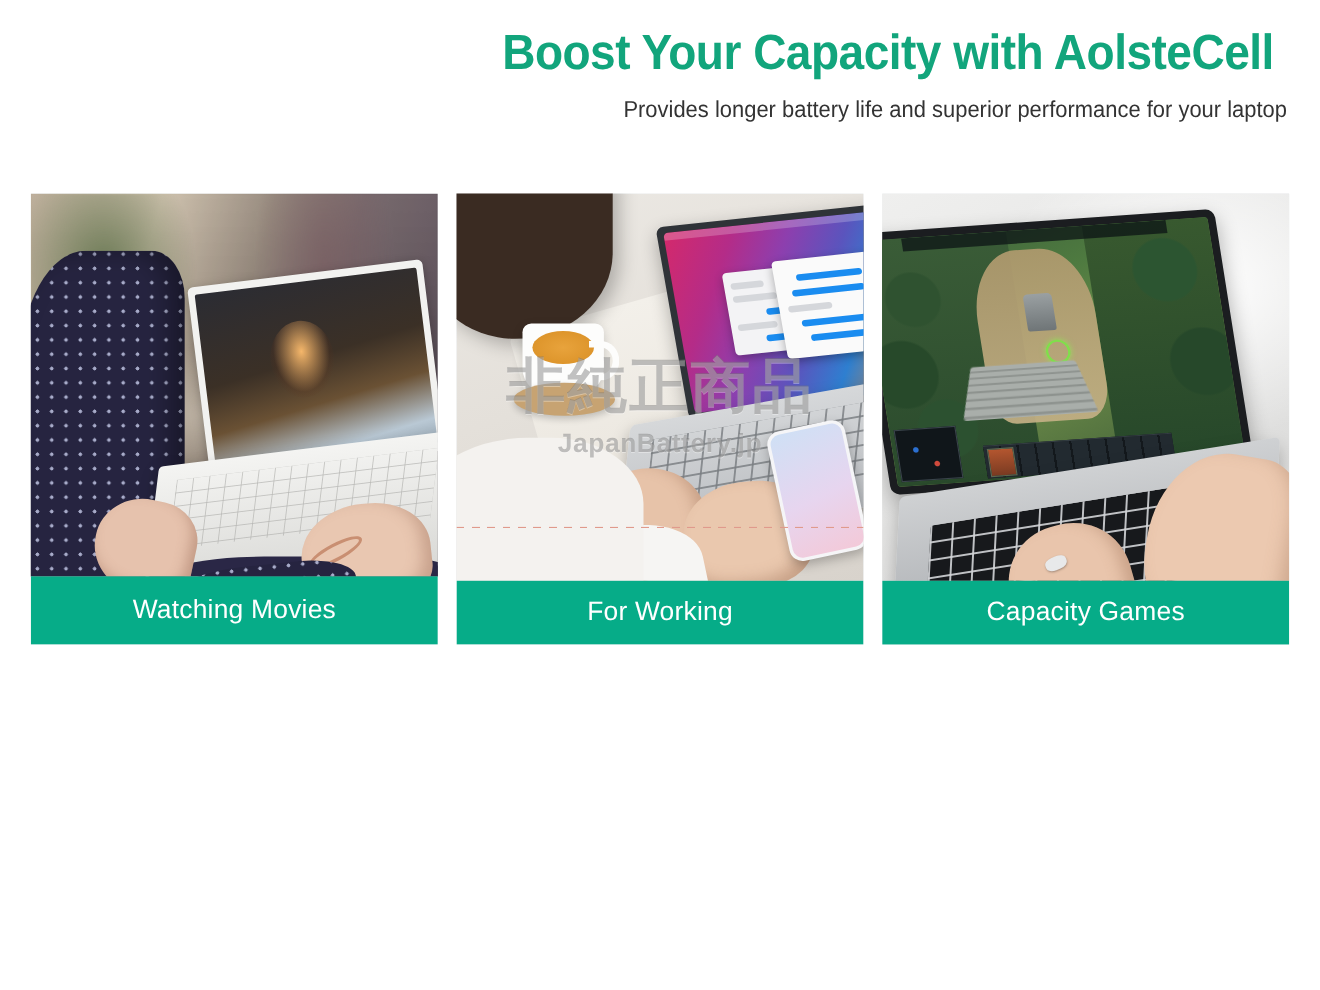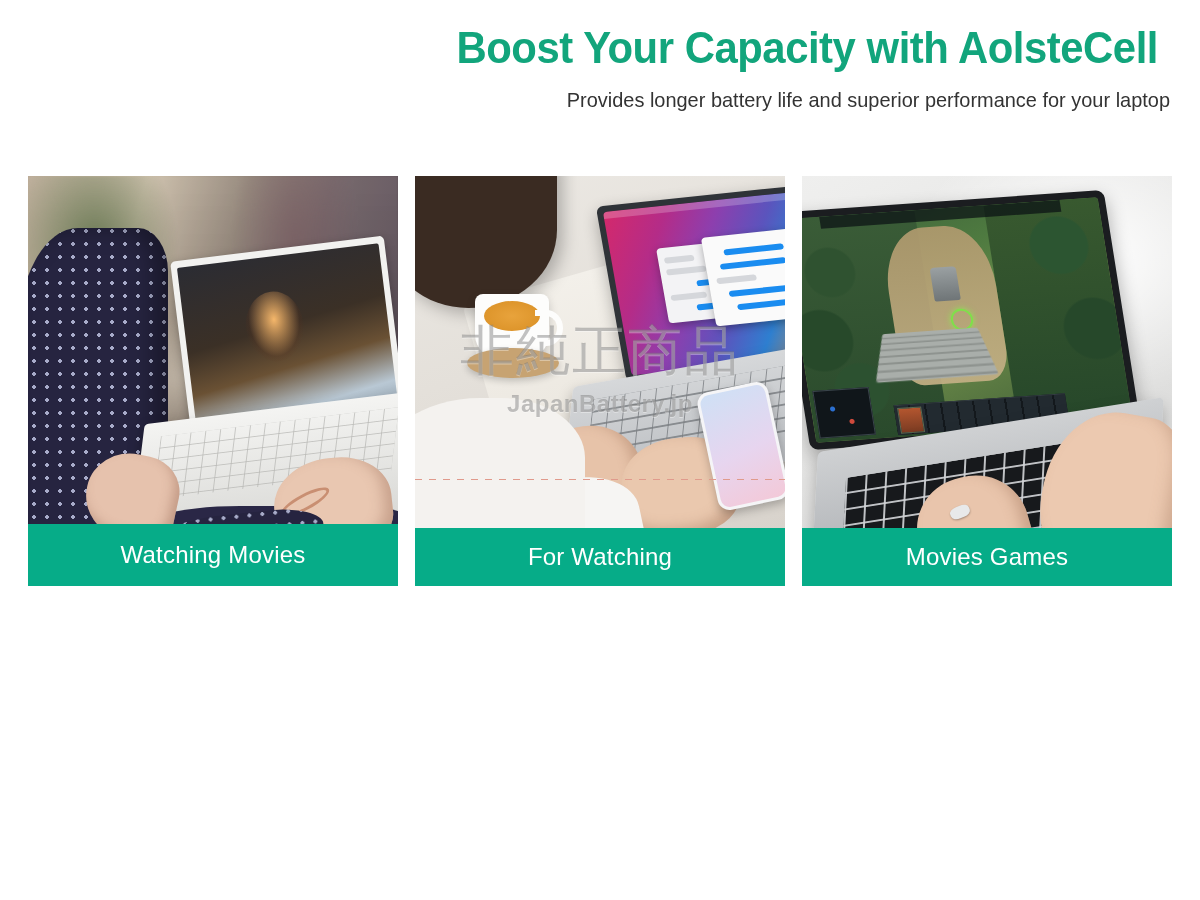--- a/index.html
+++ b/index.html
@@ -139,21 +139,21 @@
     background:#f5f5f7; border-radius:12px; transform:rotate(-12deg); box-shadow:0 4px 10px rgba(0,0,0,.25);
     overflow:hidden; }
   .ph2 .phone:after { content:""; position:absolute; inset:3px; border-radius:9px;
     background:linear-gradient(165deg,#cfe0f5,#e7d5ef 55%,#f3c9d8); }
   .ph2 .dashed { position:absolute; left:0; right:0; bottom:48px; height:1px;
     background-image:repeating-linear-gradient(90deg,#e09a8c 0 7px,transparent 7px 14px); }
 
   
   .watermark { position:absolute; inset:0; display:flex; flex-direction:column;
     align-items:center; justify-content:center; pointer-events:none; }
-  .wm-jp { font-size:54px; font-weight:normal; letter-spacing:2px;
+  .wm-jp { font-size:54px; font-weight:bold; letter-spacing:2px;
     color:rgba(120,120,120,.45); text-shadow:0 1px 0 rgba(255,255,255,.35);margin-top:28px; }
   .wm-en { margin-top:2px; font-size:24px; font-weight:bold; letter-spacing:0.5px;
     color:rgba(120,120,120,.45); text-shadow:0 1px 0 rgba(255,255,255,.35); }
 
   
   .ph3 { width:100%; height:100%; position:relative;
     background:linear-gradient(140deg,#f2f2f0 0%,#e6e6e4 40%,#dedede 100%); }
   .ph3 .desk { position:absolute; inset:0;
     background:radial-gradient(ellipse 260px 200px at 78% 24%, #ffffff, transparent 70%),
                linear-gradient(150deg,#efefee,#d9d9d8); }
@@ -278,21 +278,21 @@
         <div class="cuff"></div>
         <div class="shoulder"></div>
         <div class="phone"></div>
         <div class="dashed"></div>
       </div>
       <div class="watermark">
         <div class="wm-jp">非純正商品</div>
         <div class="wm-en">JapanBattery.jp</div>
       </div>
     </div>
-    <div class="card-caption">For Watching</div>
+    <div class="card-caption">For Working</div>
   </div>
 
   <div class="card right">
     <div class="card-photo">
       <div class="ph3">
         <div class="desk"></div>
         <div class="glid">
           <div class="gscr">
             <div class="trees-l"></div>
             <div class="trees-r"></div>
@@ -307,21 +307,21 @@
           </div>
         </div>
         <div class="gbase">
             <div class="gkeys"></div>
           </div>
         <div class="hand3r"></div>
         <div class="hand3l"></div>
         <div class="ring"></div>
       </div>
     </div>
-    <div class="card-caption">Movies Games</div>
+    <div class="card-caption">Capacity Games</div>
   </div>
 </div>
 
 <div class="bottom">
 
   
 
   
 
   

